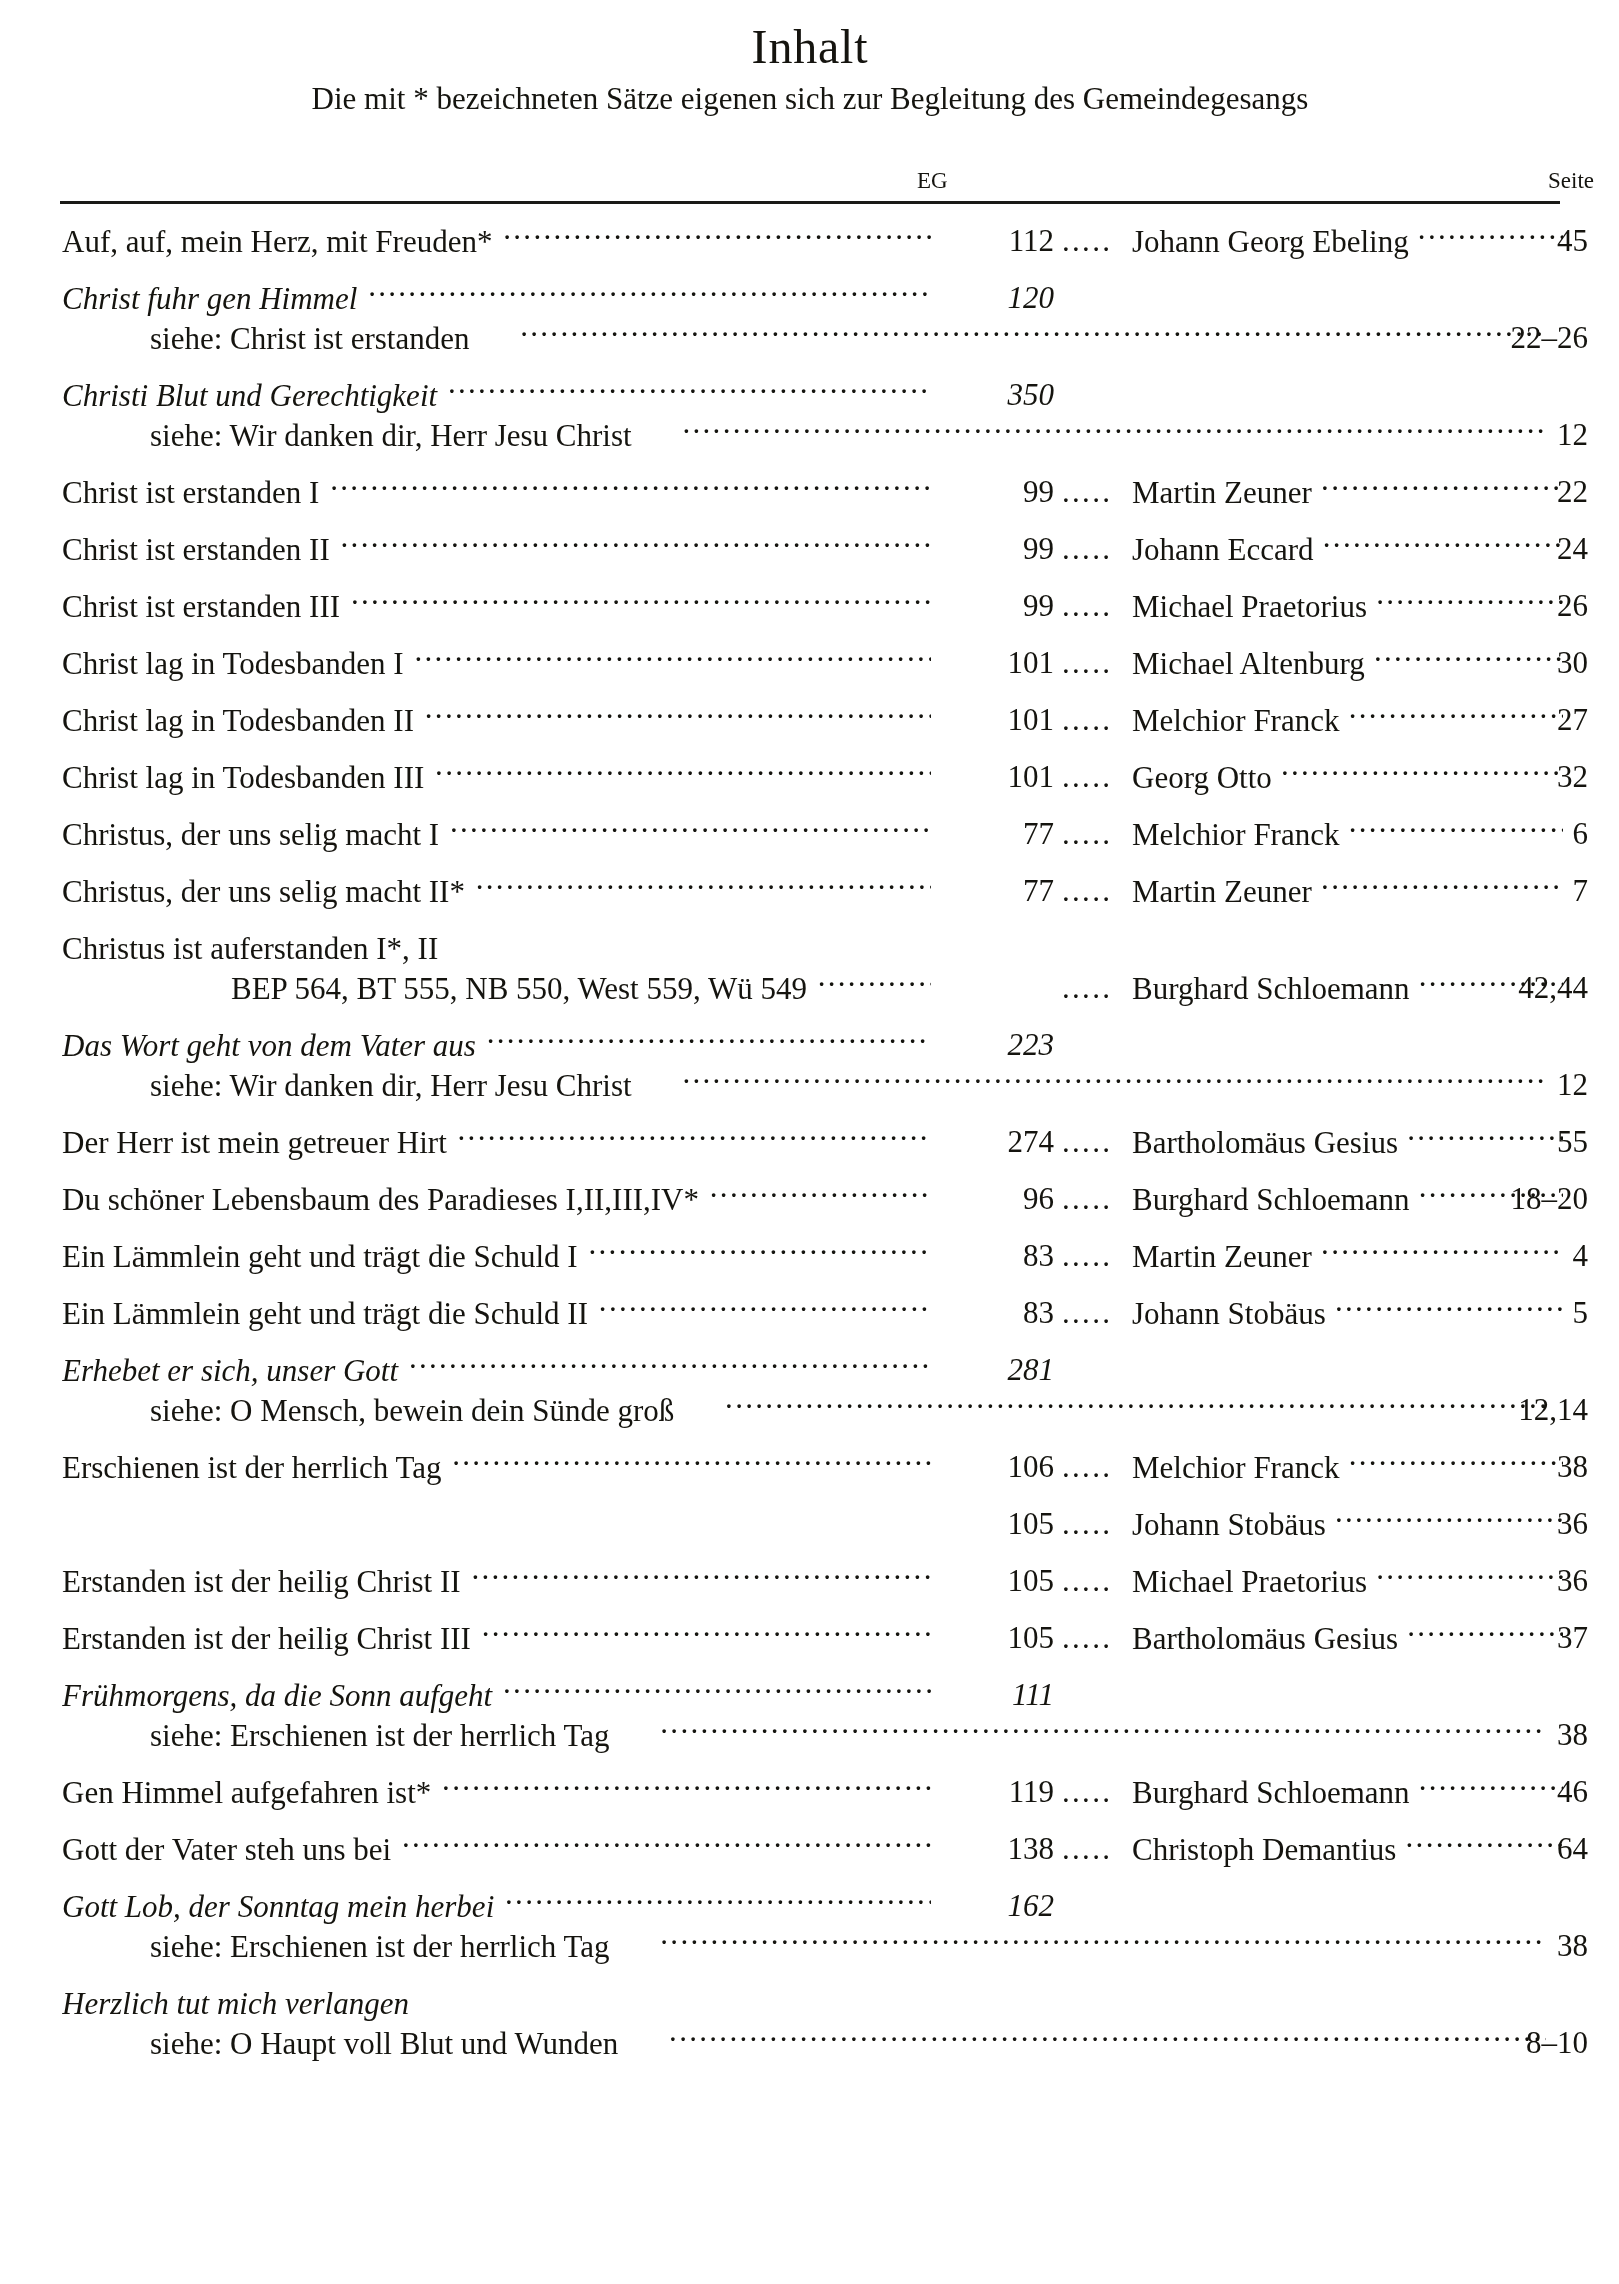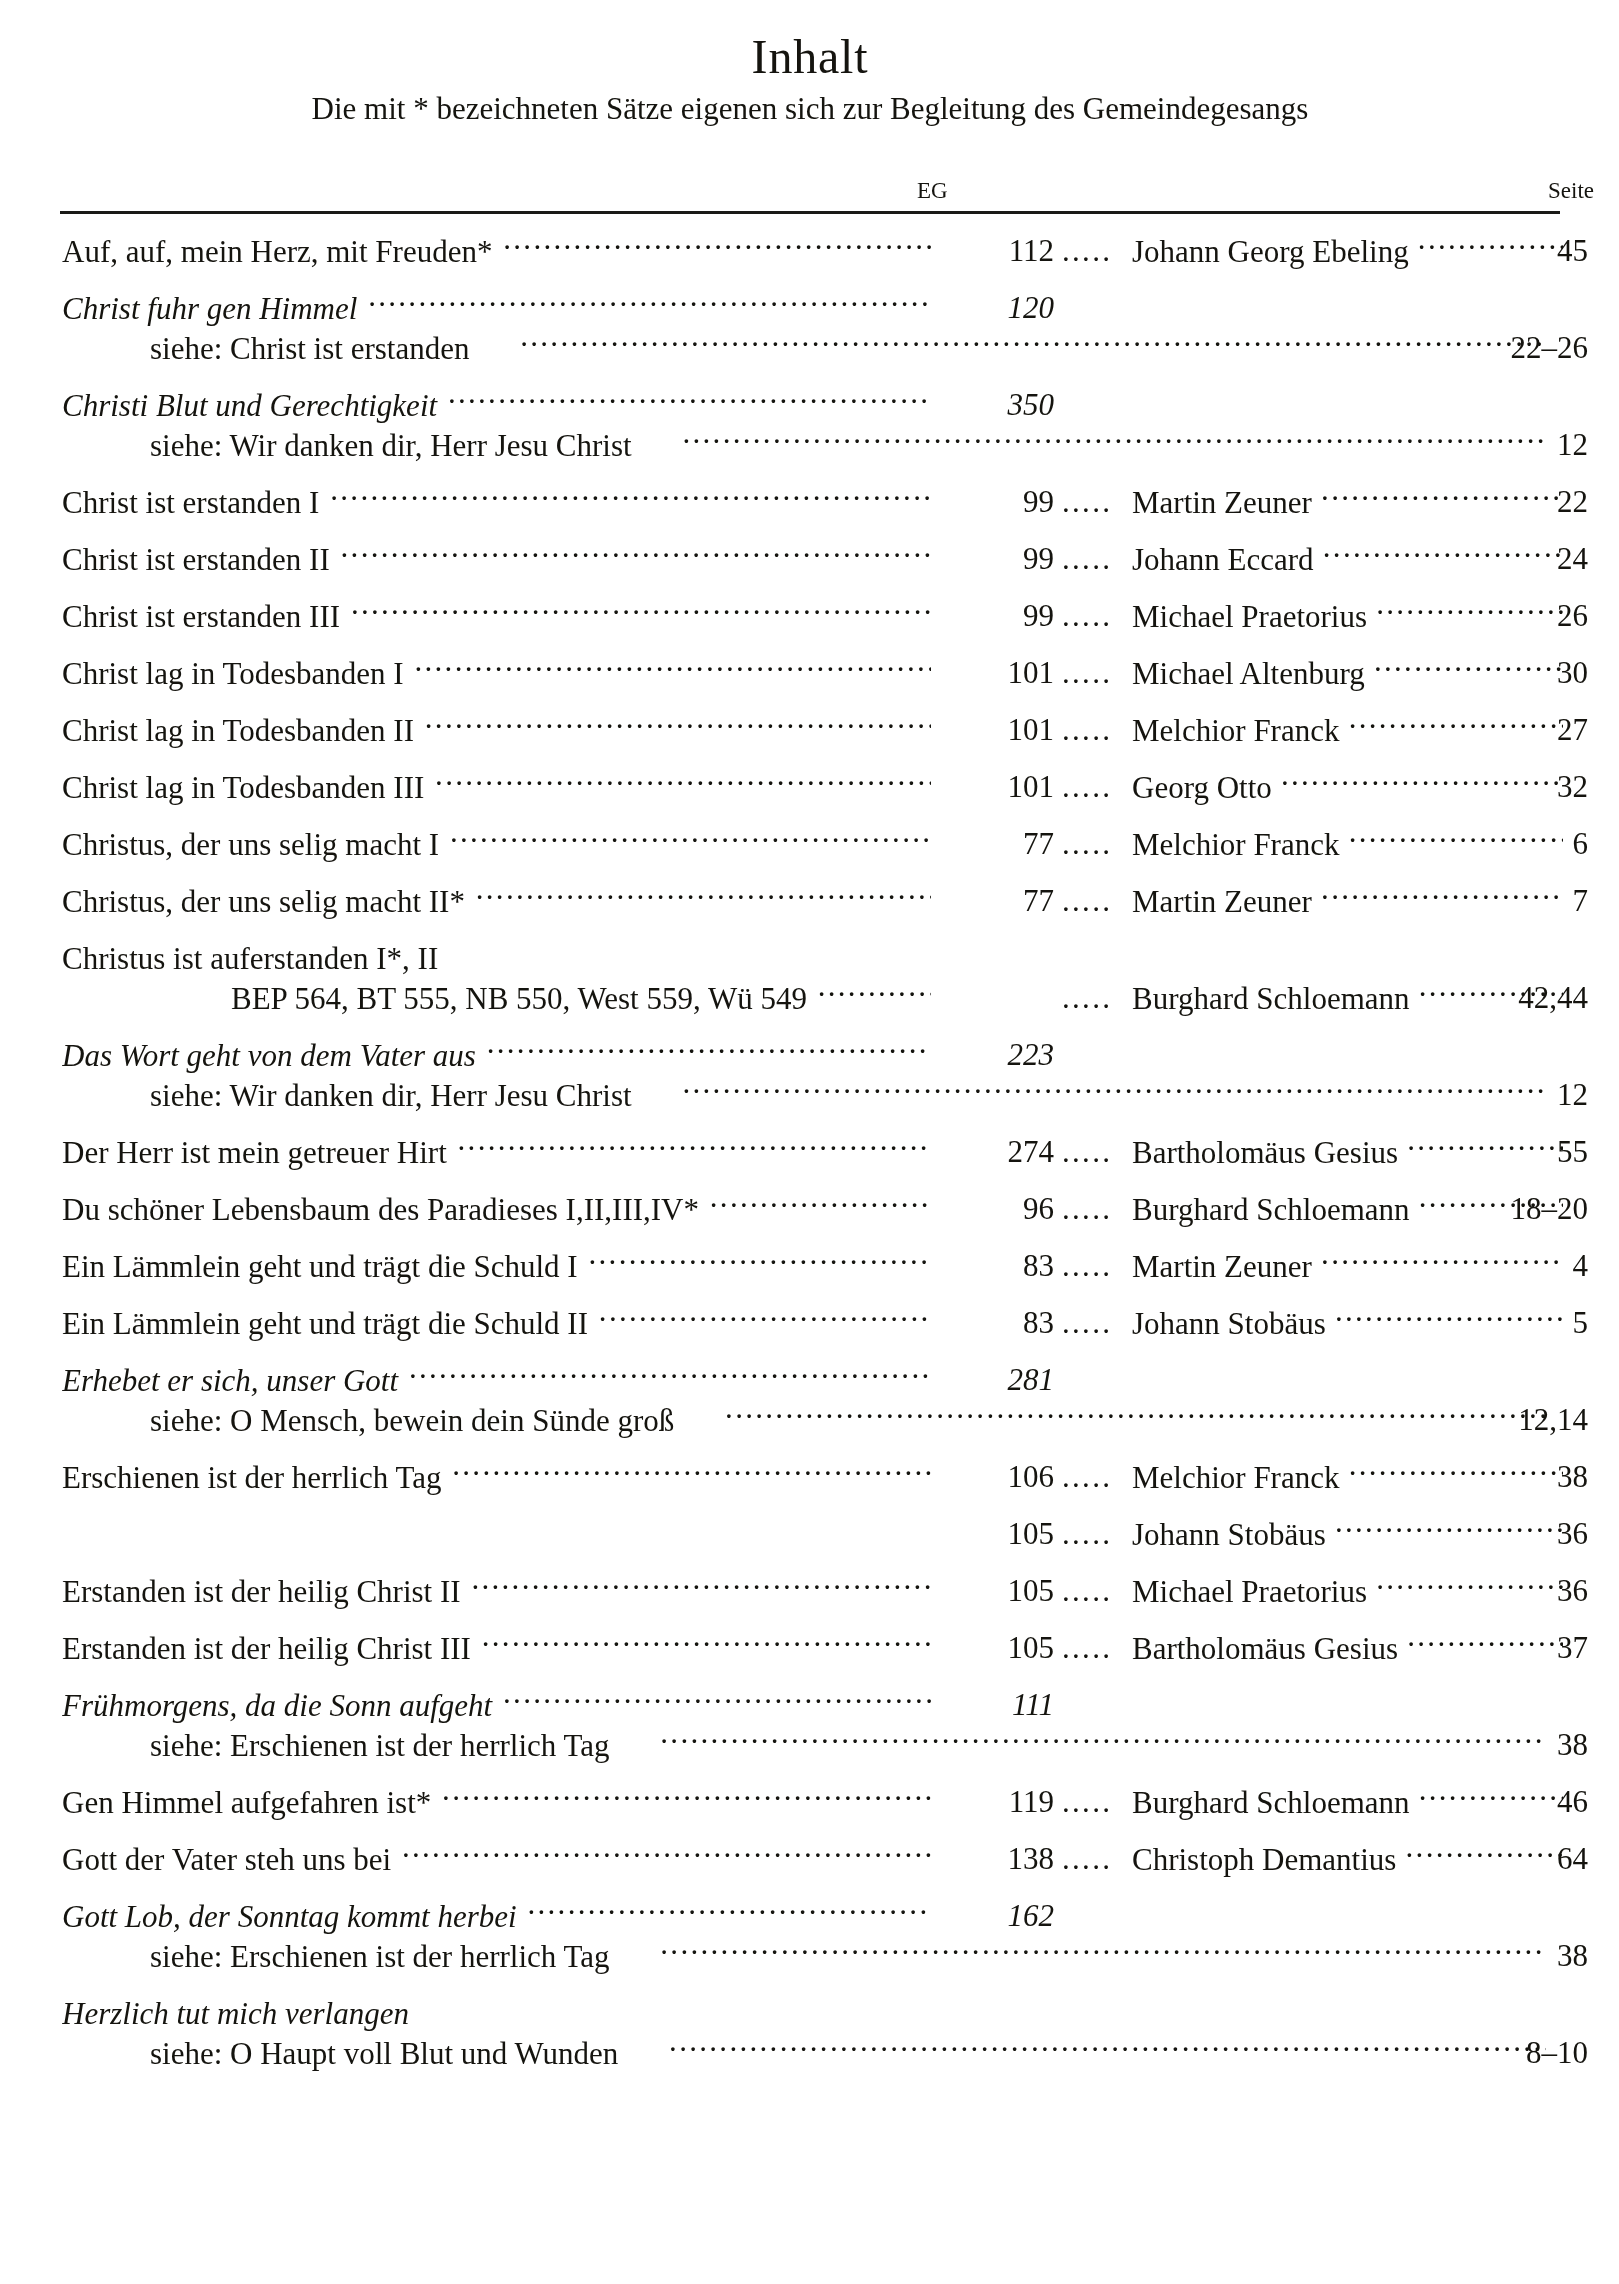--- a/index.html
+++ b/index.html
@@ -25,21 +25,21 @@
     box-sizing: border-box;
   }
 
   
   .doc-title {
     text-align: center;
     font-size: 48px;
     font-weight: 400;
     letter-spacing: 0.8px;
     margin: 0;
-    padding-top: 32px;
+    padding-top: 22px;
     line-height: 1.05;
   }
   .doc-subtitle {
     text-align: center;
     font-size: 31px;
     font-weight: 400;
     margin: 0;
     padding-top: 9.2px;
     line-height: 1.1;
   }
@@ -528,21 +528,21 @@
         <div class="eg">138</div>
         <div class="bridge">.....</div>
         <div class="composercell">
           <span class="c-text">Christoph Demantius</span>
           <span class="c-leader"></span>
         </div>
         <div class="pagenum">64</div>
       </div>
       <div class="entry">
         <div class="titlecell">
-          <span class="t-text it">Gott Lob, der Sonntag kommt herbei</span>
+          <span class="t-text it">Gott Lob, der Sonntag mein herbei</span>
           <span class="leader"></span>
         </div>
         <div class="eg it">162</div>
       </div>
       <div class="entry sub">
         <div class="titlecell wide indent">
           <span class="t-text">siehe: Erschienen ist der herrlich Tag</span>
           <span class="leader"></span>
         </div>
         <div class="pagenum">38</div>

